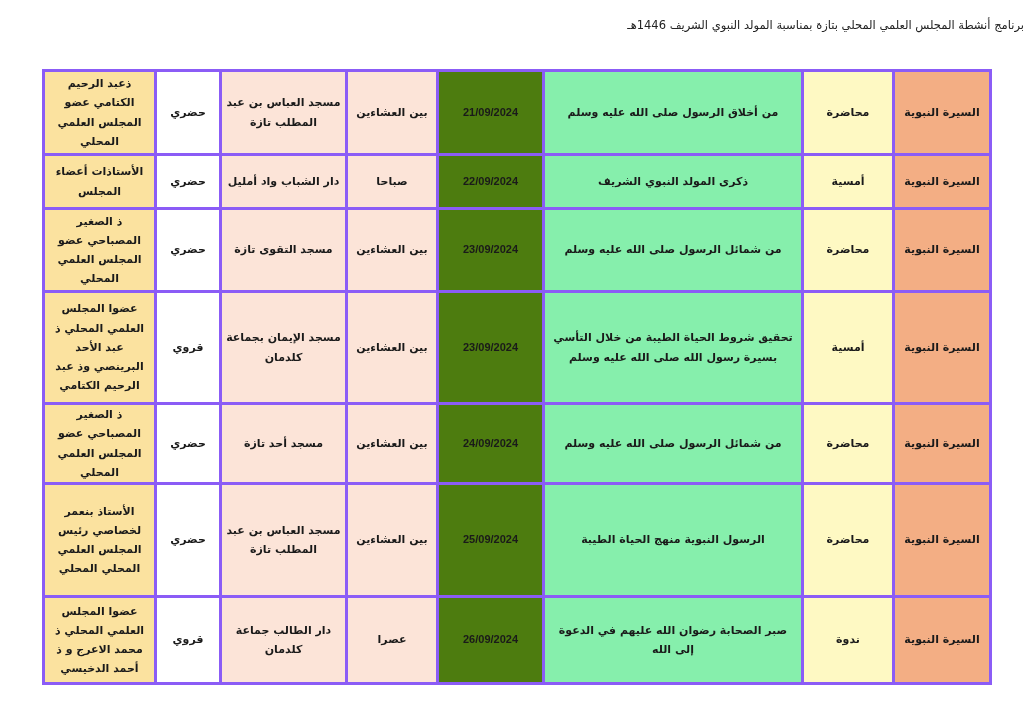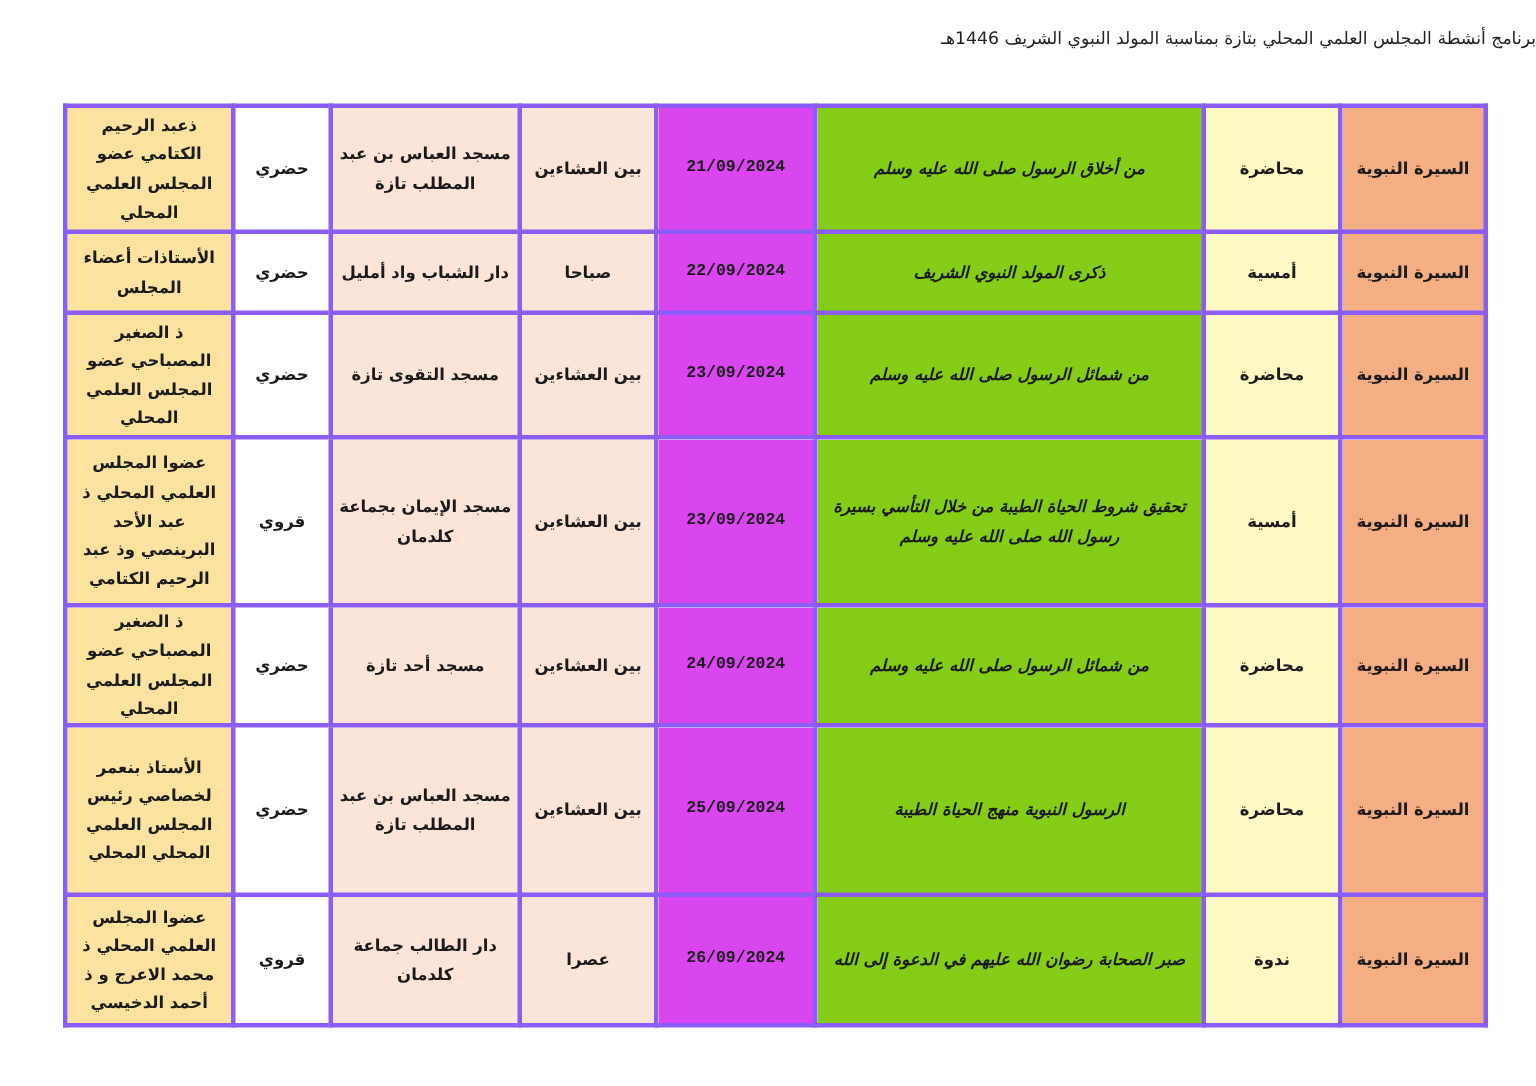--- a/index.html
+++ b/index.html
@@ -41,22 +41,22 @@
       text-align: center;
       vertical-align: middle;
       font-size: 11px;
       font-weight: bold;
       line-height: 1.75;
       padding: 0 4px;
       overflow: hidden;
     }
     td.c-category { background: #f3ae84; width: 86px; font-size: 13px; }
     td.c-type { background: #fef9c3; width: 80px; font-weight: normal; }
-    td.c-topic { background: #84cc16; width: 248px; font-style: italic; }
-    td.c-date { background: #d946ef; width: 95px; font-family: Liberation Mono, monospace; font-size: 13.5px; }
+    td.c-topic { background: #86efac; width: 248px; }
+    td.c-date { background: #4d7c0f; width: 95px; font-family: Liberation Sans, sans-serif; font-size: 13.5px; }
     td.c-time { background: #fce4d8; width: 80px; }
     td.c-venue { background: #fce4d8; width: 115px; }
     td.c-mode { background: #ffffff; width: 54px; }
     td.c-speaker { background: #fbe29f; }
     tr.r0 { height: 84px; }
     tr.r1 { height: 54px; }
     tr.r2 { height: 83px; }
     tr.r3 { height: 112px; }
     tr.r4 { height: 80px; }
     tr.r5 { height: 113px; }

